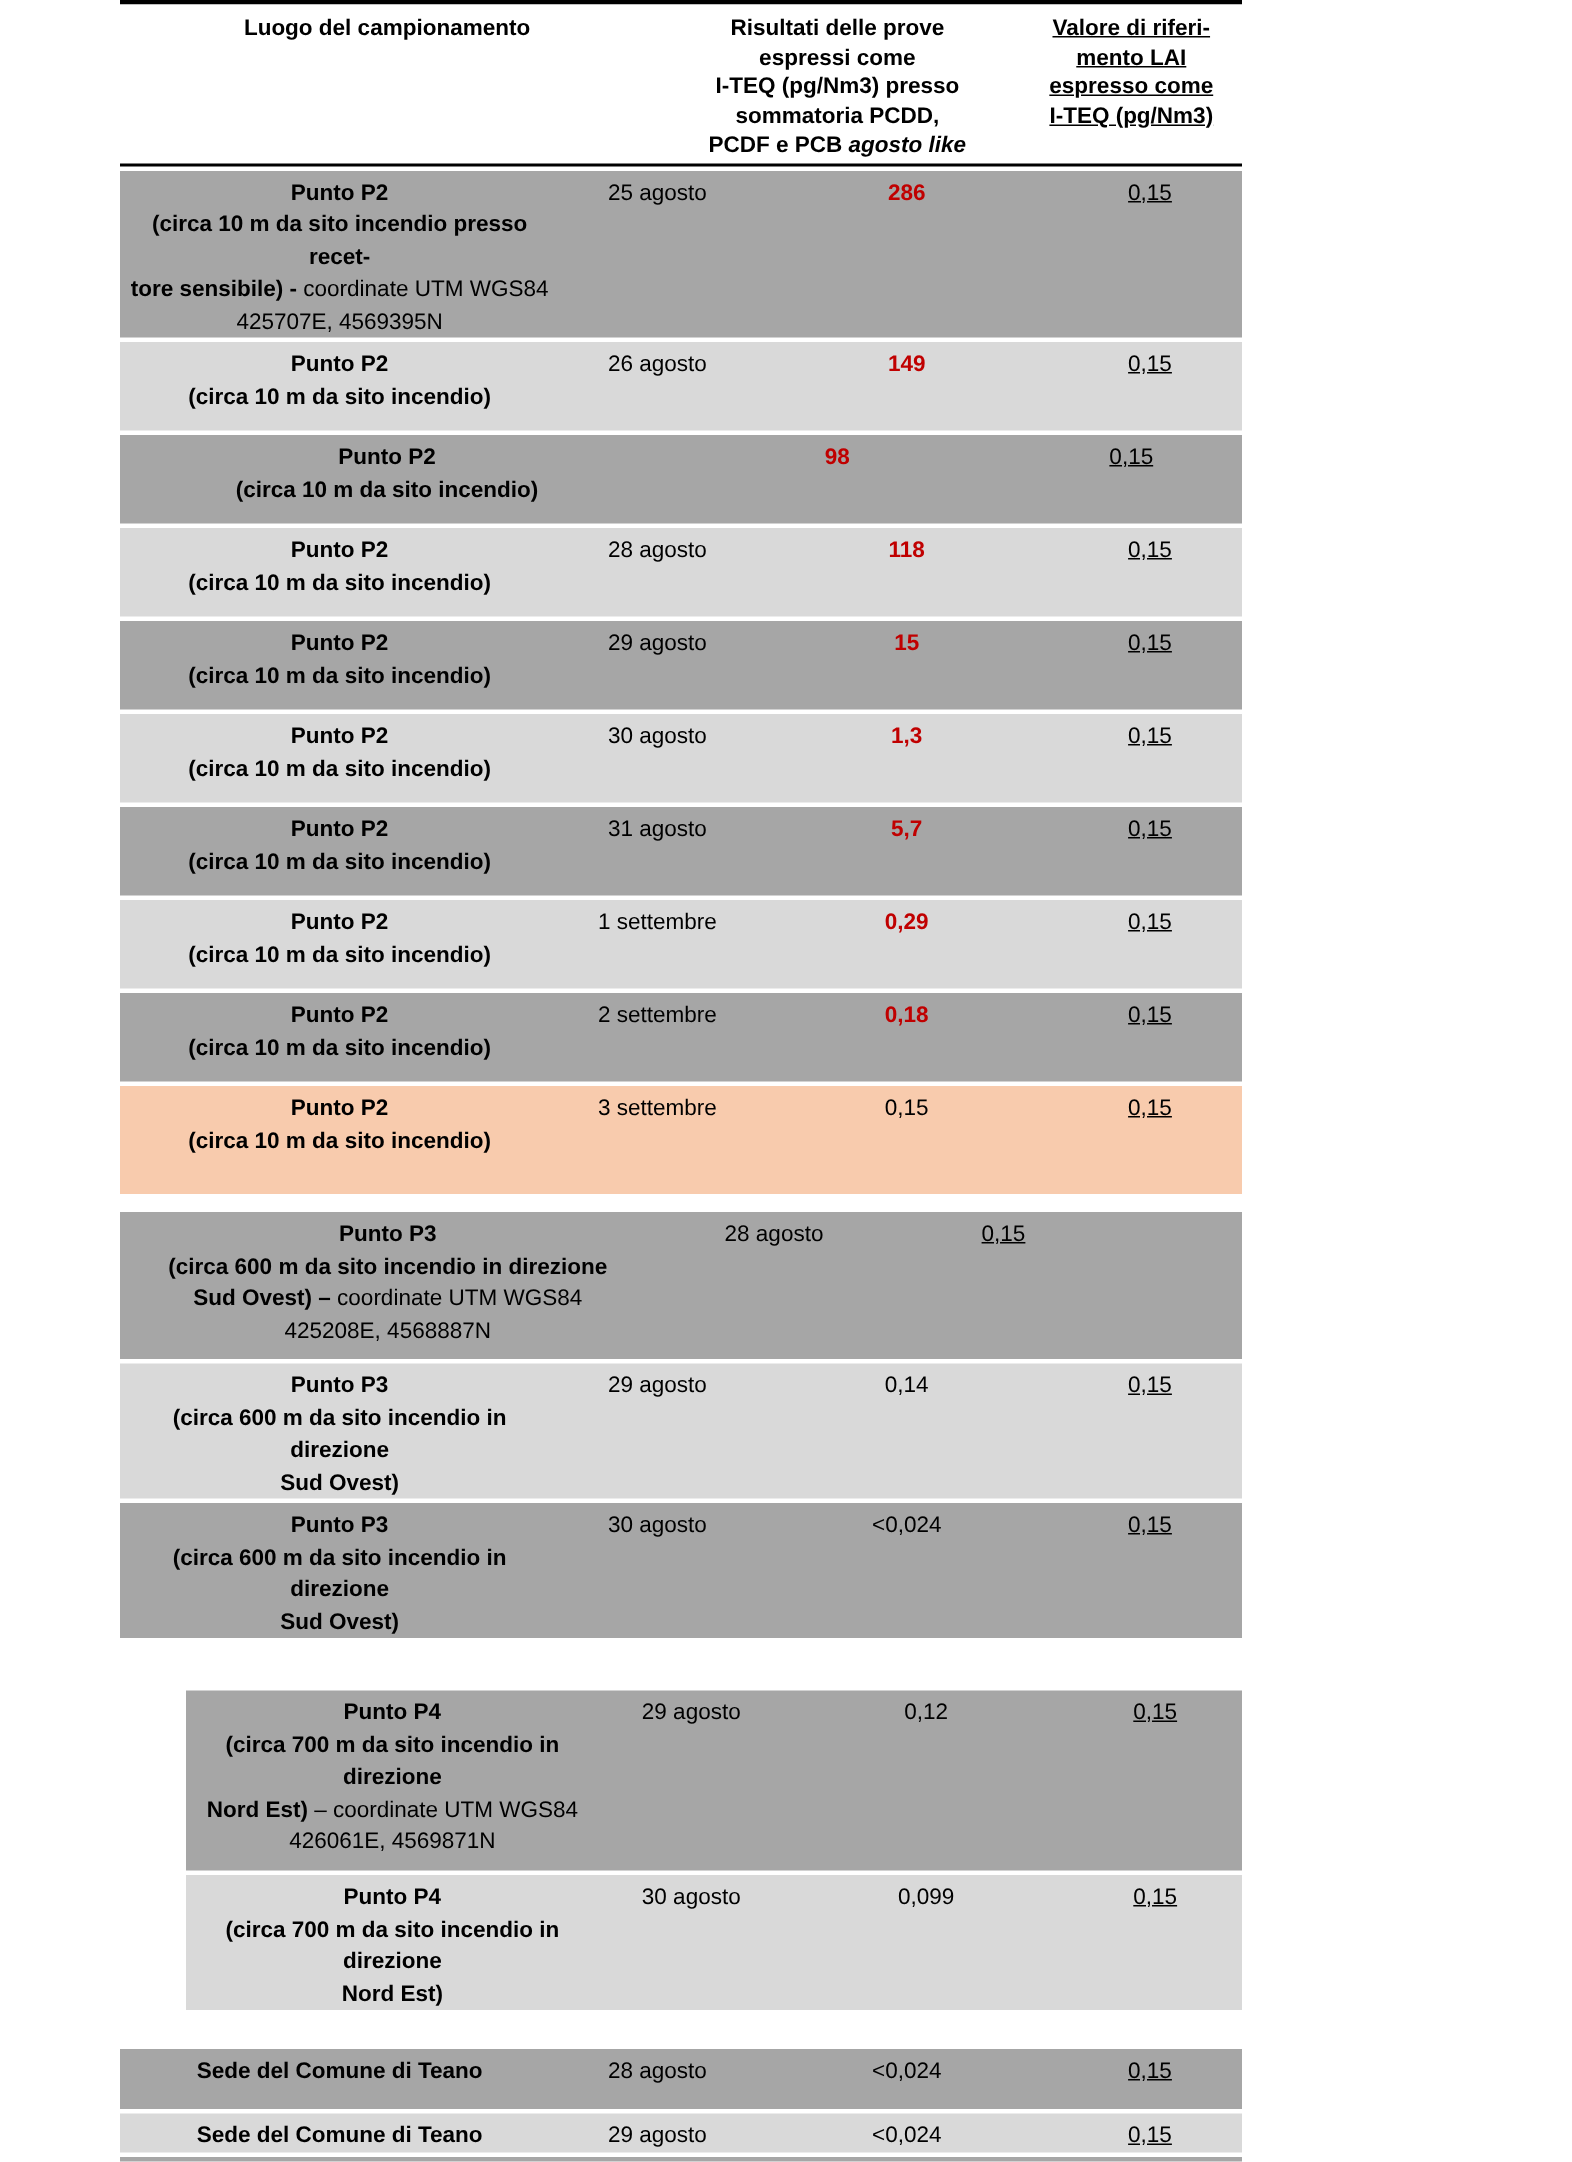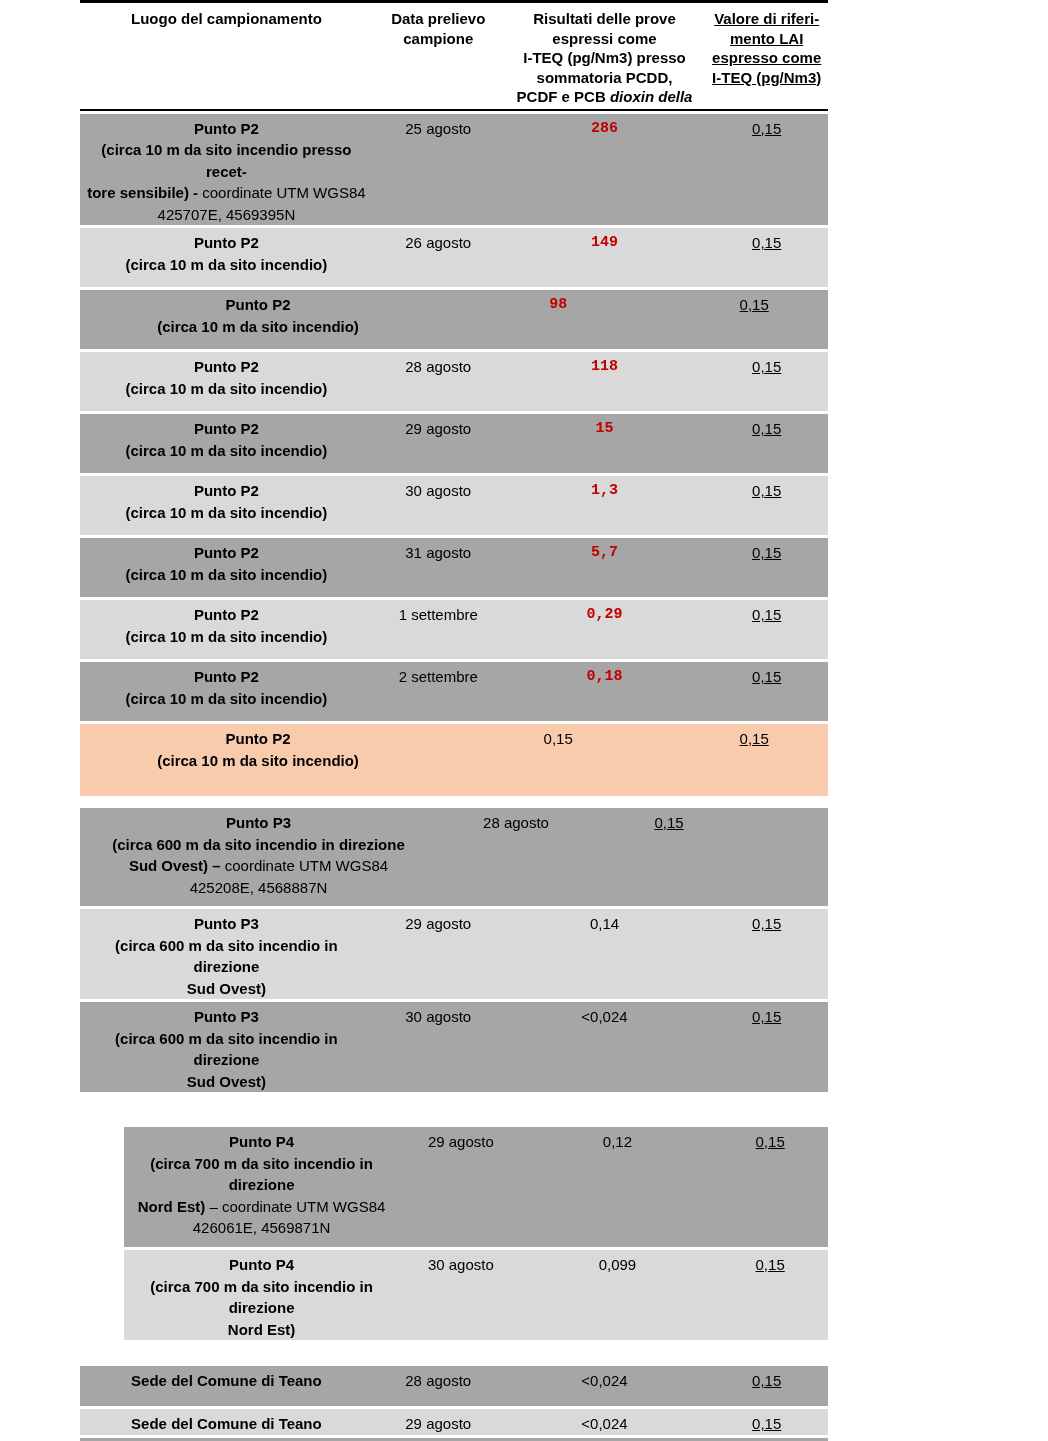--- a/index.html
+++ b/index.html
@@ -32,41 +32,37 @@
     font-weight:bold;font-size:15px;line-height:19.5px;padding-top:3px;
   }
   .section{margin:0;}
   .row{display:flex;margin-top:3px;}
   .row .cell{font-size:15px;line-height:21.5px;}
   .bg-dark{background:var(--row-dark,#a6a6a6);}
   .bg-light{background:var(--row-light,#d9d9d9);}
   .bg-highlight{background:var(--row-highlight,#f8cbad);}
   .b{font-weight:bold;}
   .i{font-style:italic;}
-  .alert{color:var(--alert,#c00000);font-weight:bold;font-family:Liberation Mono, monospace;}
+  .alert{color:var(--alert,#c00000);font-weight:bold;}
   .line{display:block;}
 </style>
 </head>
 <body style="background: rgb(255, 255, 255);">
 
 <div class="doc-table">
   <div class="header-row" id="headerRow">
       <div class="cell c-location">
         <span class="line"><span class="b">Luogo del campionamento</span></span>
       </div>
-      <div class="cell c-date">
-        <span class="line"><span class="b">Data prelievo</span></span>
-        <span class="line"><span class="b">campione</span></span>
-      </div>
       <div class="cell c-result">
         <span class="line"><span class="b">Risultati delle prove</span></span>
         <span class="line"><span class="b">espressi come</span></span>
         <span class="line"><span class="b">I-TEQ (pg/Nm3) presso</span></span>
         <span class="line"><span class="b">sommatoria PCDD,</span></span>
-        <span class="line"><span class="b">PCDF e PCB </span><span class="b i">dioxin della</span></span>
+        <span class="line"><span class="b">PCDF e PCB </span><span class="b i">agosto like</span></span>
       </div>
       <div class="cell c-reference">
         <span class="line"><span class="b">Valore di riferi-</span></span>
         <span class="line"><span class="b">mento LAI</span></span>
         <span class="line"><span class="b">espresso come</span></span>
         <span class="line"><span class="b">I-TEQ (pg/Nm3)</span></span>
       </div>
     </div>
   <div id="tableBody">
       <div class="section" style="margin-bottom: 12px;">
@@ -150,20 +146,21 @@
           </div>
           <div class="cell c-date">2 settembre</div>
           <div class="cell c-result alert">0,18</div>
           <div class="cell c-reference">0,15</div>
         </div>
         <div class="row bg-highlight" style="min-height: 72px;">
           <div class="cell c-location">
             <span class="line"><span class="b">Punto P2</span></span>
             <span class="line"><span class="b">(circa 10 m da sito incendio)</span></span>
           </div>
+          <div class="cell c-date">3 settembre</div>
           <div class="cell c-result">0,15</div>
           <div class="cell c-reference">0,15</div>
         </div>
       </div>
       <div class="section" style="margin-bottom: 35px;">
         <div class="row bg-dark" style="min-height: 98px;">
           <div class="cell c-location">
             <span class="line"><span class="b">Punto P3</span></span>
             <span class="line"><span class="b">(circa 600 m da sito incendio in direzione</span></span>
             <span class="line"><span class="b">Sud Ovest) – </span><span>coordinate UTM WGS84</span></span>

